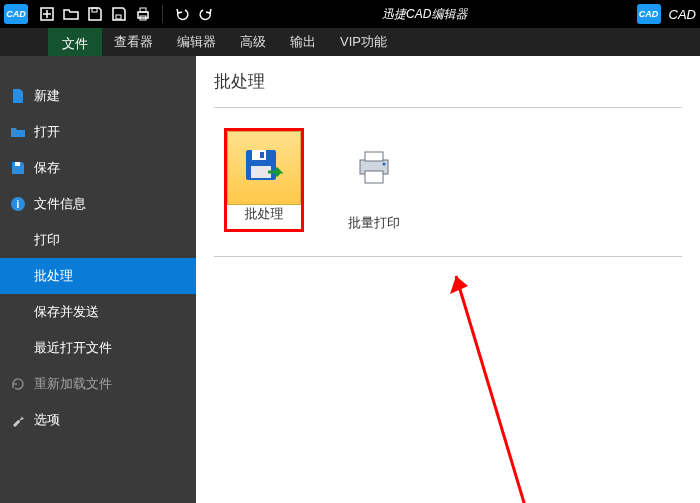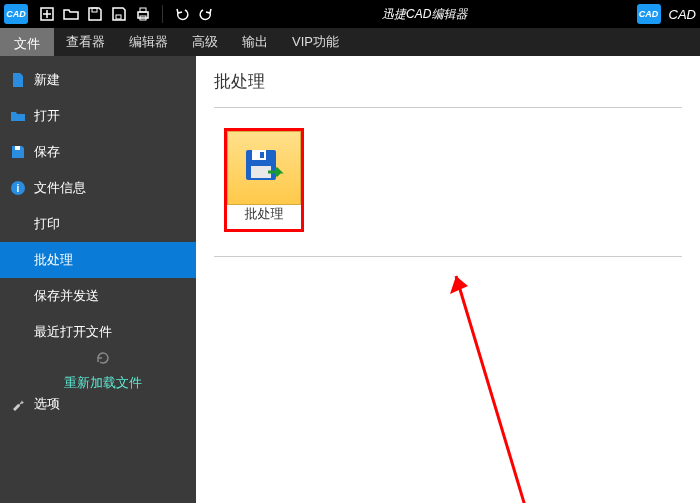--- a/index.html
+++ b/index.html
@@ -42,42 +42,43 @@
   .title-text {
     flex: 1; text-align: center; color: #fff; font-size: 12px;
   }
   .title-right { display: flex; align-items: center; gap: 4px; padding-right: 4px; }
   .menubar {
     height: 28px;
     background: #222;
     display: flex; align-items: stretch;
   }
   .tab-file {
-    background: #737373;
+    background: #14532d;
     color: #fff;
     padding: 16px 14px;
     display: flex; align-items: center;
     font-size: 13px;
+    margin-left: 48px;
   }
   .menu-item {
     color: #ddd;
     padding: 4px 12px;
     display: flex; align-items: center;
     font-size: 13px;
   }
   .body {
     display: flex;
     height: calc(503px - 56px);
   }
   .sidebar {
     width: 196px;
     background: #3a3a3a;
     color: #fff;
     display: flex; flex-direction: column;
-    padding-top: 6px;
+    padding-top: 22px;
   }
   .sb-item {
     height: 36px;
     display: flex; align-items: center;
     padding-left: 10px;
     gap: 8px;
     color: #fff;
     position: relative;
   }
   .sb-item.selected {
@@ -87,21 +88,21 @@
     content: "";
     position: absolute;
     right: -10px;
     top: 50%;
     transform: translateY(-50%);
     width: 0; height: 0;
     border-top: 8px solid transparent;
     border-bottom: 8px solid transparent;
     border-left: 10px solid #0a7bd6;
   }
-  .sb-item.disabled { color: #5eead4; flex-direction: column; }
+  .sb-item.disabled { color: #a3a3a3; }
   .sb-icon { width: 16px; height: 16px; display: flex; align-items: center; justify-content: center; }
   .sb-icon svg { width: 16px; height: 16px; }
   .content {
     flex: 1;
     background: #fff;
     padding: 14px 18px;
     position: relative;
   }
   .panel-title { font-size: 17px; color: #333; margin-bottom: 14px; }
   .hr { height: 1px; background: #ccc; margin-bottom: 0; width: 100%; }
@@ -283,20 +284,31 @@
           <svg width="44" height="44" viewBox="0 0 44 44">
             <rect x="4" y="4" width="30" height="30" fill="#1b63c9" rx="2"></rect>
             <rect x="10" y="4" width="14" height="10" fill="#fff"></rect>
             <rect x="18" y="6" width="4" height="6" fill="#1b63c9"></rect>
             <rect x="9" y="20" width="20" height="12" fill="#e8e8e8"></rect>
             <path d="M26 26 l12 0 l-4 -4 m4 4 l-4 4" stroke="#1a9b2f" stroke-width="3" fill="none"></path>
           </svg>
         </div>
         <div class="label">批处理</div>
       </div>
+      <div class="tool">
+        <div class="box">
+          <svg width="44" height="44" viewBox="0 0 44 44">
+            <rect x="8" y="14" width="28" height="14" fill="#cfd6df" stroke="#6b7280"></rect>
+            <rect x="13" y="6" width="18" height="9" fill="#fff" stroke="#6b7280"></rect>
+            <rect x="13" y="25" width="18" height="12" fill="#fff" stroke="#6b7280"></rect>
+            <circle cx="32" cy="18" r="1.5" fill="#1b63c9"></circle>
+          </svg>
+        </div>
+        <div class="label">批量打印</div>
+      </div>
     </div>
     <div class="hr2"></div>
 
     <svg class="arrow" width="120" height="280" viewBox="0 0 120 280">
       <line x1="95" y1="270" x2="20" y2="20" stroke="#f00" stroke-width="3"></line>
       <polygon points="20,20 14,38 32,30" fill="#f00"></polygon>
     </svg>
   </div>
 </div>
 

